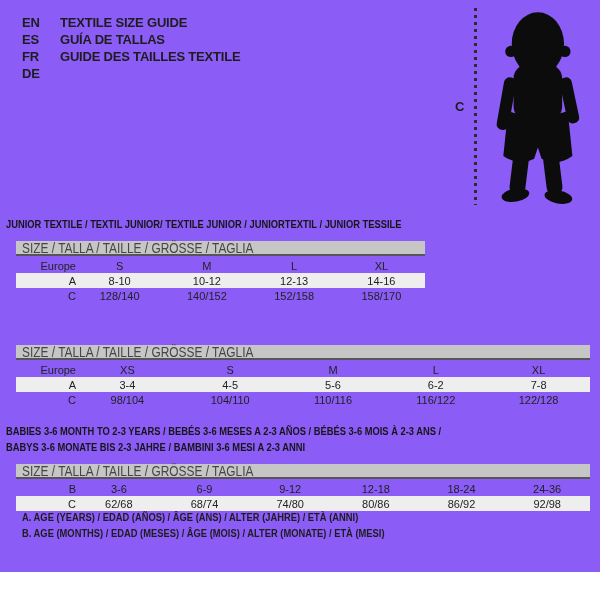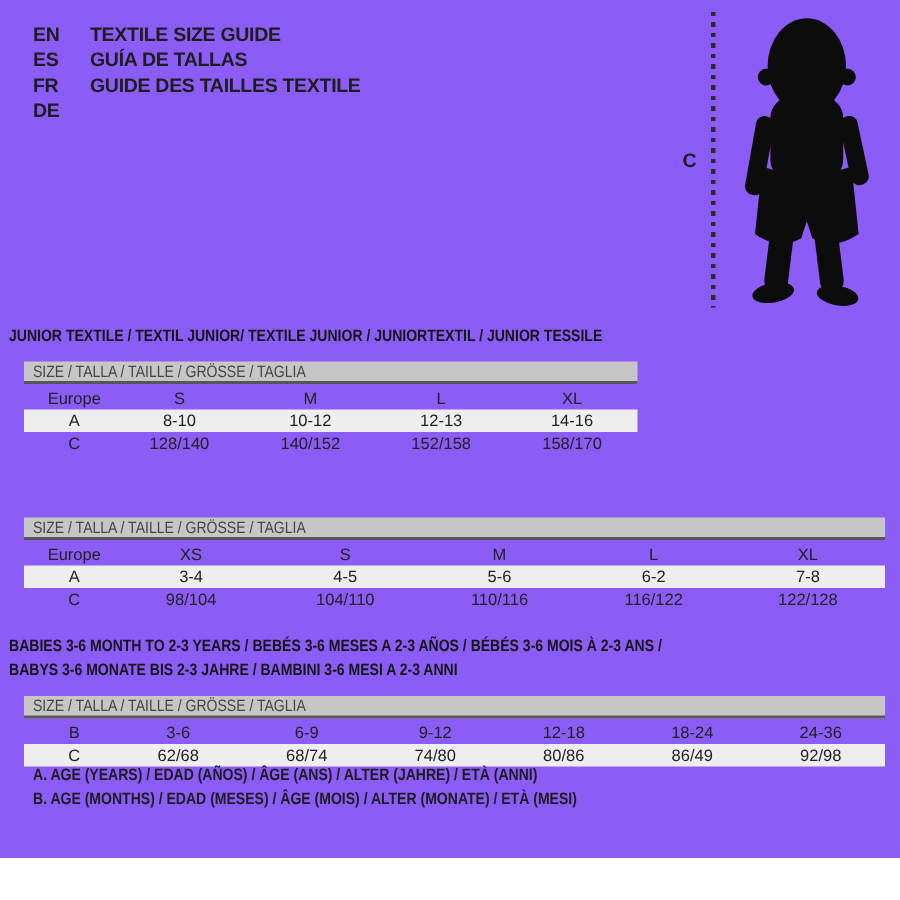--- a/index.html
+++ b/index.html
@@ -22,30 +22,30 @@
   .figure svg{position:absolute;left:32px;top:3px;}
   
   .cond{transform:scaleX(0.85);transform-origin:0 50%;white-space:nowrap;}
   
   .tbl-title{position:absolute;left:6px;font-size:11px;font-weight:bold;line-height:16px;color:#161616;}
   
   .size-bar{
     position:absolute;left:16px;height:15px;background:var(--table-header-bg,#c6c6c6);
     border-bottom:2px solid var(--divider,#565656);
     display:flex;align-items:center;padding-left:6px;box-sizing:border-box;
-    font-size:11px;color:#454545;
+    font-size:14px;color:#454545;
   }
   .size-bar .cond{display:block;}
   
   .tbl-rows{position:absolute;left:16px;}
   .grid-row{display:grid;height:15px;align-items:center;font-size:11px;color:#222;}
   .cols4{grid-template-columns:60px repeat(4,1fr);}
   .cols5{grid-template-columns:60px repeat(5,1fr);}
   .cols6{grid-template-columns:60px repeat(6,1fr);}
-  .grid-row .lbl{padding-left:7px;text-align:center;}
+  .grid-row .lbl{padding-left:7px;text-align:right;}
   .grid-row span{text-align:center;}
   .stripe{background:var(--row-stripe-bg,#eeeeee);}
   
   .legend{position:absolute;left:22px;top:509px;}
   .legend-line{font-size:11px;font-weight:bold;line-height:16px;height:16px;}
 </style>
 </head>
 <body>
 
 <div class="canvas">
@@ -164,21 +164,21 @@
       <span>12-18</span>
       <span>18-24</span>
       <span>24-36</span>
     </div>
     <div class="grid-row cols6 stripe">
       <span class="lbl">C</span>
       <span>62/68</span>
       <span>68/74</span>
       <span>74/80</span>
       <span>80/86</span>
-      <span>86/49</span>
+      <span>86/92</span>
       <span>92/98</span>
     </div>
   </div>
 
   <div class="legend">
     <div class="legend-line"><span class="cond" style="display:inline-block">A. AGE (YEARS) / EDAD (AÑOS) / ÂGE (ANS) / ALTER (JAHRE) / ETÀ (ANNI)</span></div>
     <div class="legend-line"><span class="cond" style="display:inline-block">B. AGE (MONTHS) / EDAD (MESES) / ÂGE (MOIS) / ALTER (MONATE) / ETÀ (MESI)</span></div>
   </div>
 
 </div>

